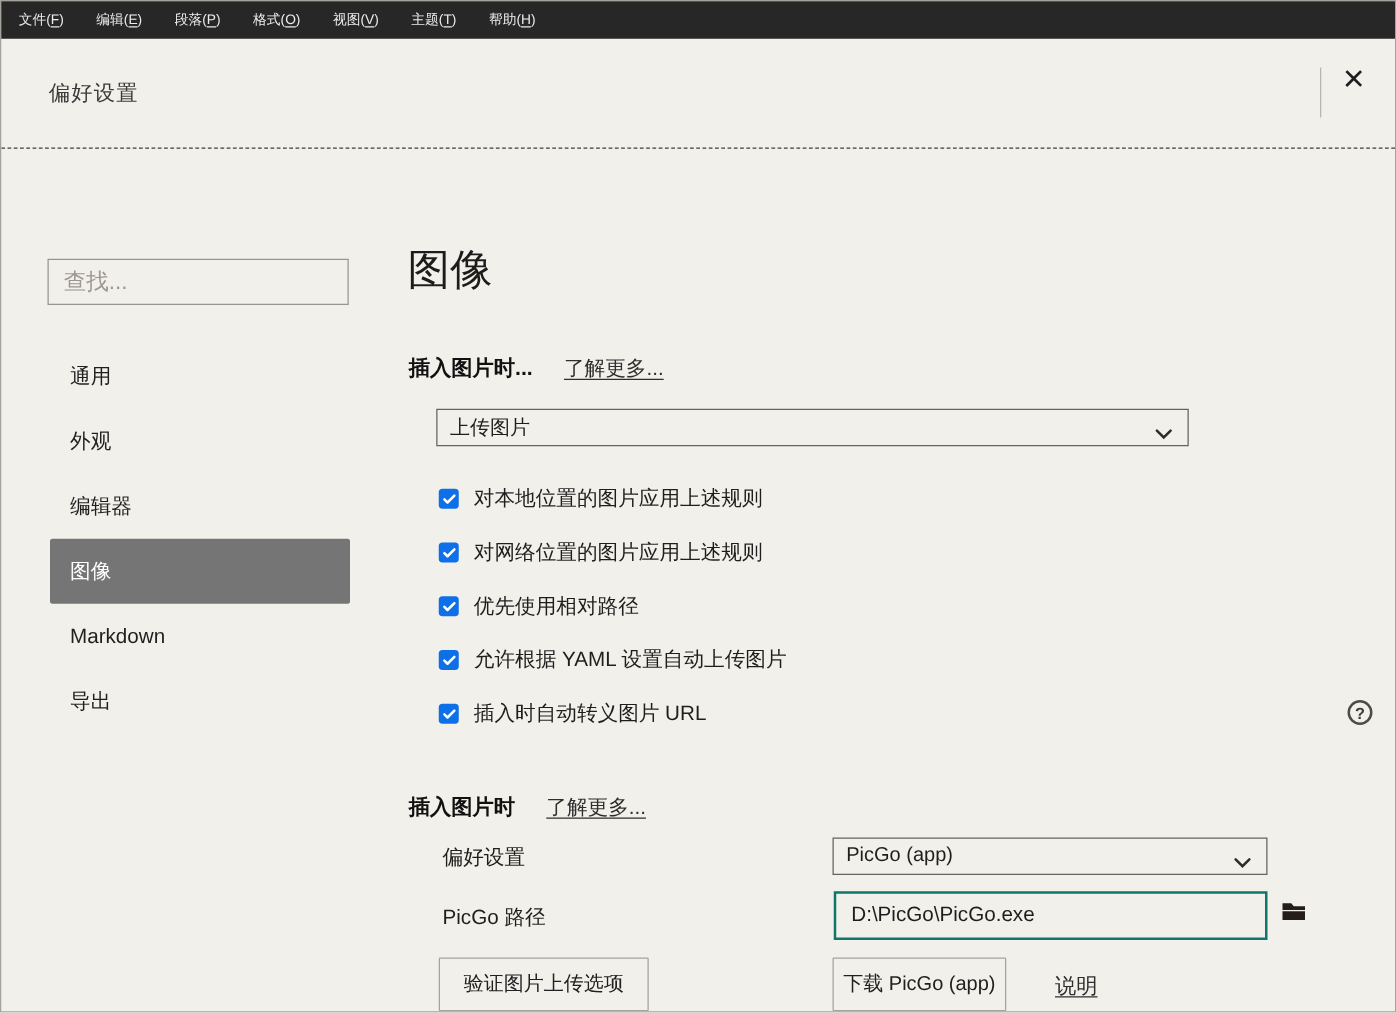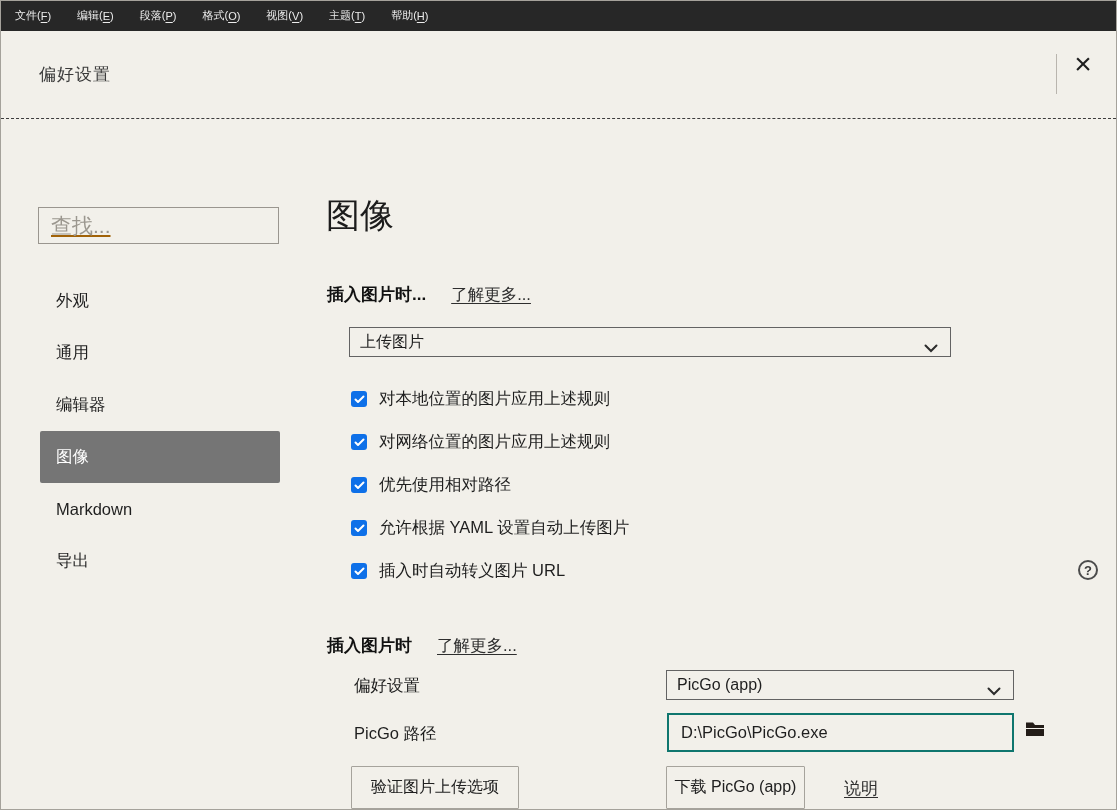--- a/index.html
+++ b/index.html
@@ -33,24 +33,23 @@
   .close-btn {
     position:absolute; right:16px; top:14px; width:34px; height:38px;
     display:flex; align-items:center; justify-content:center;
     font-size:30px; font-weight:400; color:#1d1d1d; cursor:pointer; line-height:1;
   }
   
   .content { position:absolute; left:0; top:118px; width:1117px; height:692px; }
 
   .search-input {
     position:absolute; left:37px; top:88px; width:241px; height:37px;
-    background:transparent; border:1px solid #9a968f; font-size:21px;
+    background:transparent; border:1px solid #9a968f; font-size:18px;
     padding:0 12px; color:#a16207; outline:none;
     font-family:"Liberation Sans","DejaVu Sans",sans-serif;
-    text-decoration:underline;
   }
   .search-input::placeholder { color:#9b978f; }
 
   .side-nav { position:absolute; left:39px; top:156px; width:240px; }
   .nav-item {
     width:240px; height:52px; display:flex; align-items:center;
     padding-left:16px; font-size:16.5px; color:#1f1f1f; cursor:pointer;
     border-radius:2px;
   }
   .nav-item.selected { background:#757575; color:#ffffff; }
@@ -145,22 +144,22 @@
     <div class="dlg-title">偏好设置</div>
     <div class="header-divider"></div>
     <div class="close-btn">×</div>
   </div>
 
   <div class="content">
 
     <input class="search-input" type="text" placeholder="查找..." style="">
 
     <div class="side-nav">
+      <div class="nav-item">通用</div>
       <div class="nav-item">外观</div>
-      <div class="nav-item">通用</div>
       <div class="nav-item">编辑器</div>
       <div class="nav-item selected">图像</div>
       <div class="nav-item">Markdown</div>
       <div class="nav-item">导出</div>
     </div>
 
     <div class="page-title">图像</div>
 
     <div class="section-head" style="left:326px; top:164px;">
       <span class="head-label">插入图片时...</span>

